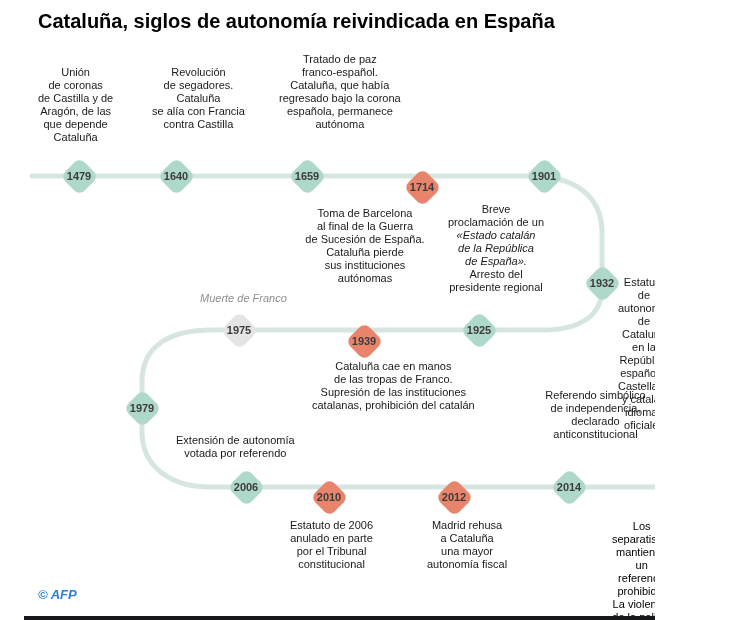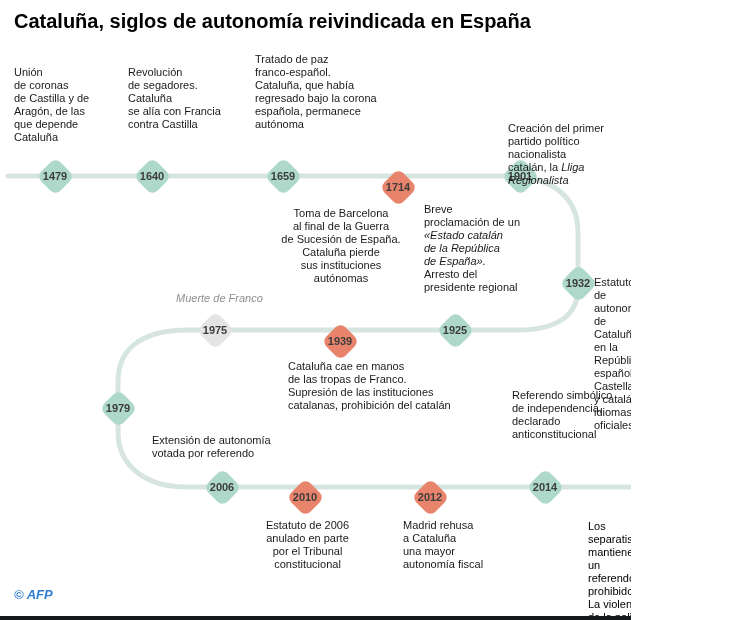--- a/index.html
+++ b/index.html
@@ -1,18 +1,18 @@
 <!DOCTYPE html>
 <html><head>
 <meta charset="utf-8">
 <style>
   html,body{margin:0;padding:0;background:#fff;}
   #stage{
     position:relative;width:631px;height:620px;background:#ffffff;overflow:hidden;
-    font-family:"Liberation Sans","DejaVu Sans",sans-serif;color:#1a1a1a;
+    font-family:"Liberation Sans","DejaVu Sans",sans-serif;color:#1a1a1a;margin-left:24px;
   }
   .title{
     position:absolute;left:14px;top:10px;width:700px;
     font-size:20px;font-weight:700;color:#000;letter-spacing:0;
   }
   svg.tl{position:absolute;left:0;top:0;z-index:1;}
   .marker{position:absolute;width:0;height:0;z-index:2;}
   .marker .shape{
     position:absolute;width:27px;height:27px;left:-13.5px;top:-13.5px;
     border-radius:7px;transform:rotate(45deg);
@@ -24,21 +24,21 @@
     width:42px;height:42px;left:-21px;top:-21px;border-radius:10px;
     background:linear-gradient(135deg,#aed8c9 38%,#e8846c 38%);
   }
   .marker .year{
     position:absolute;left:0;top:0;transform:translate(-50%,-50%);
     font-size:11px;font-weight:700;color:#3c3c3c;white-space:nowrap;
   }
   .marker.large .year{font-size:13px;color:#33251f;}
   .txt{
     position:absolute;z-index:3;font-size:11px;line-height:13px;
-    white-space:pre-line;color:#1a1a1a;
+    white-space:pre-line;color:#1a1a1a;text-align:center;
   }
   .txt.right{text-align:center;}
   .txt.center{text-align:center;}
   .txt.bold{font-weight:400;color:#000;}
   .it{font-style:italic;}
   .muerte{color:#8f8f8f;font-style:italic;}
   .credit{
     position:absolute;left:14px;top:587px;z-index:3;
     font-size:13px;font-weight:700;font-style:italic;color:#2d7dd2;
   }
@@ -128,23 +128,20 @@
 de segadores.
 Cataluña
 se alía con Francia
 contra Castilla</div>
   <div class="txt" style="left:255px;top:53px">Tratado de paz
 franco-español.
 Cataluña, que había
 regresado bajo la corona
 española, permanece
 autónoma</div>
-  <div class="txt" style="left:508px;top:122px"><span>Creación del primer
-partido político nacionalista
-catalán, la </span><span class="it">Lliga Regionalista</span></div>
   <div class="txt right" style="left:270px;top:207px;width:142px">Toma de Barcelona
 al final de la Guerra
 de Sucesión de España.
 Cataluña pierde
 sus instituciones
 autónomas</div>
   <div class="txt" style="left:424px;top:203px"><span>Breve
 proclamación de un
 </span><span class="it">«Estado catalán
 de la República

